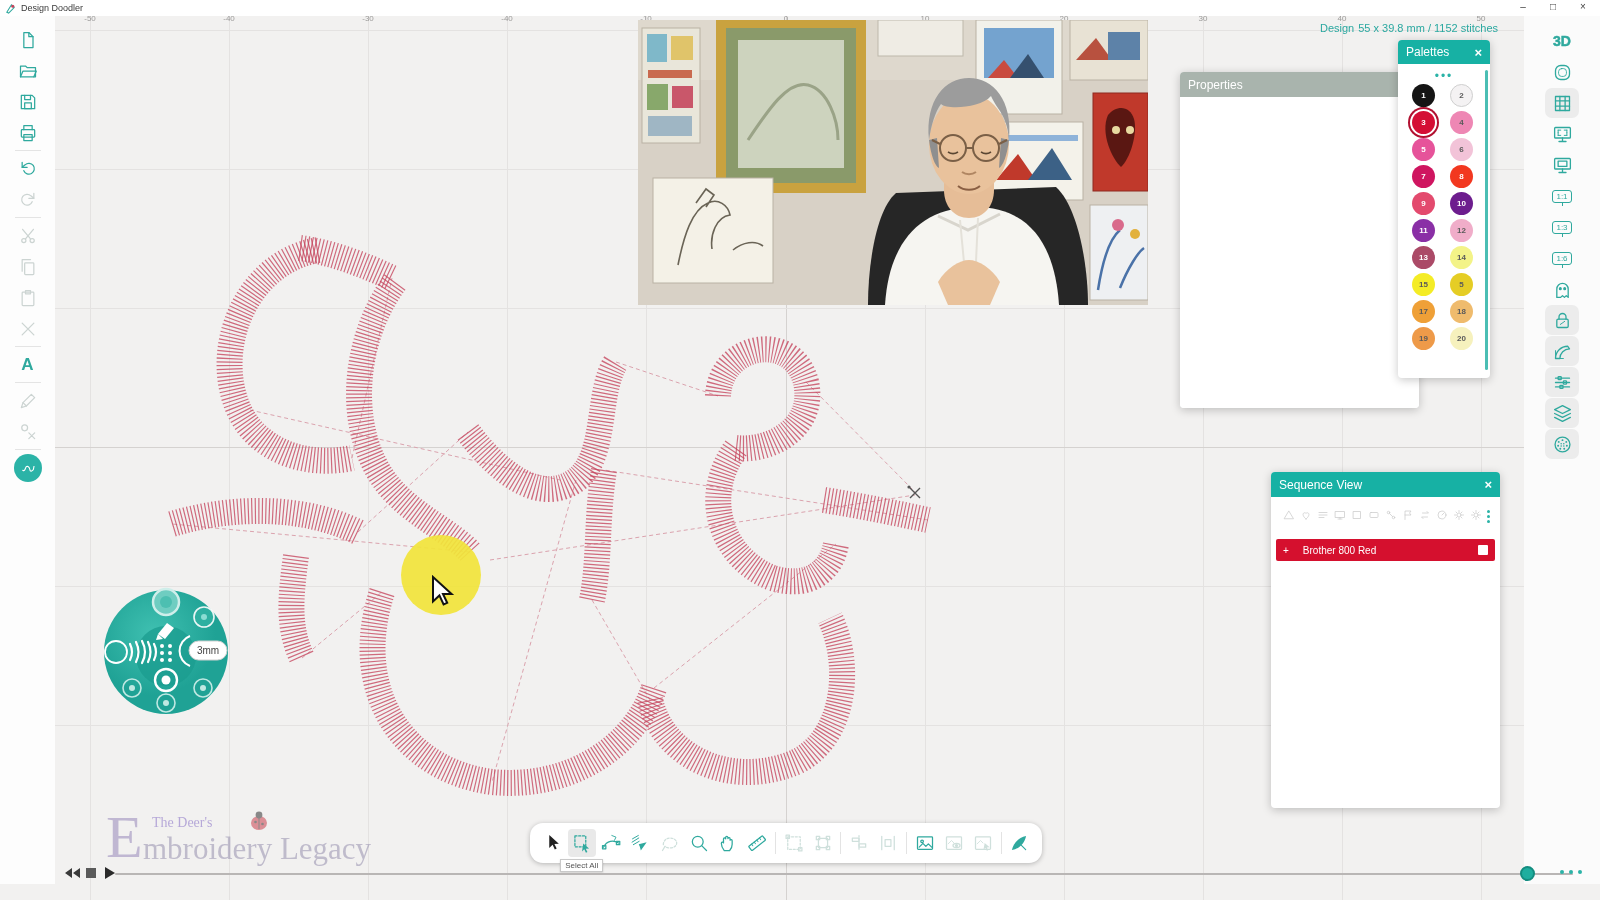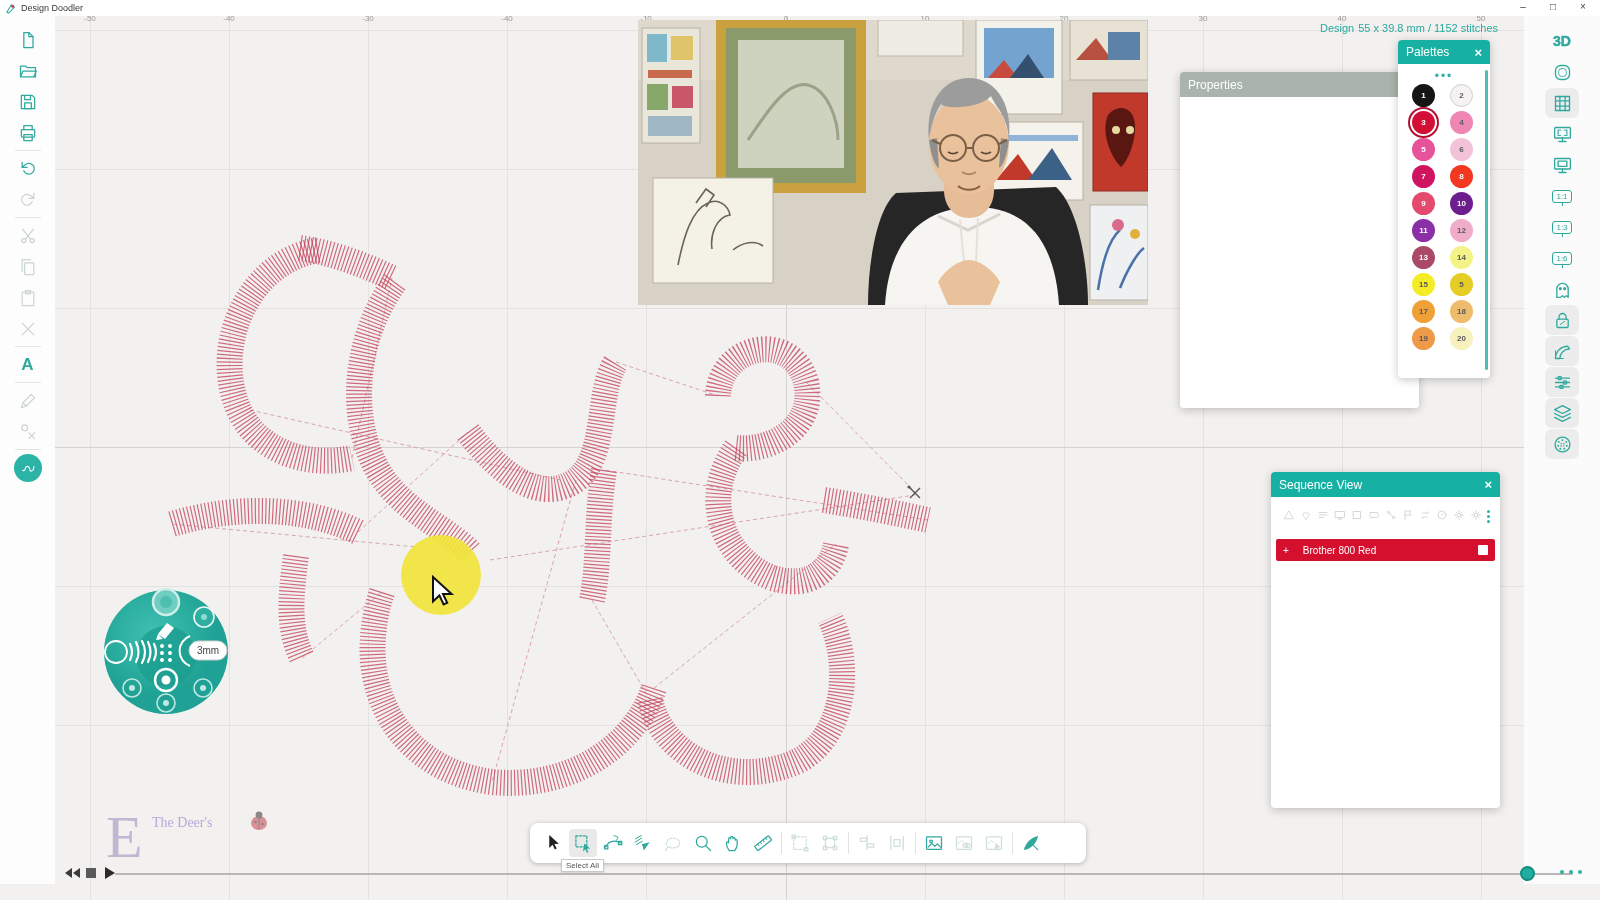--- a/index.html
+++ b/index.html
@@ -81,21 +81,21 @@
   .lt-A { font-size:17px; font-weight:bold; }
 
   .right-toolbar { position:absolute; right:0; top:16px; width:76px; height:868px; background:#fbfbfb; z-index:15;
     display:flex; flex-direction:column; align-items:center; padding-top:10px; }
   .rt-item { width:34px; height:30px; display:flex; align-items:center; justify-content:center; color:#2fa99e; margin-bottom:1px; }
   .rt-item.active { background:#ececec; border-radius:7px; }
   .rt-3d { font-size:14px; font-weight:bold; color:#2fa99e; letter-spacing:0; -webkit-text-stroke:.5px #2fa99e; }
   .rt-chip { font-size:8px; border:1.3px solid currentColor; border-radius:3px; padding:1px 3px; position:relative; }
   .rt-chip:after { content:""; position:absolute; left:50%; bottom:-4px; width:1.3px; height:4px; background:currentColor; }
 
-  .bottom-toolbar { position:absolute; left:530px; top:823px; width:556px; height:40px; background:#fff; border-radius:8px;
+  .bottom-toolbar { position:absolute; left:530px; top:823px; width:512px; height:40px; background:#fff; border-radius:13px;
     box-shadow:0 1px 5px rgba(0,0,0,.25); z-index:25; display:flex; align-items:center; padding:0 8px; }
   .bt-item { width:28px; height:28px; display:flex; align-items:center; justify-content:center; color:#2fa99e; position:relative; margin:0 1px; }
   .bt-item.first { color:#222; }
   .bt-item.disabled { color:#cfe0dc; }
   .bt-item.active { background:#e9e9e9; border-radius:4px; }
   .bt-sep { width:1px; height:22px; background:#e3e3e3; margin:0 3px; }
   .bt-tooltip { position:absolute; left:-8px; top:30px; background:#fff; border:1px solid #c9c9c9; font-size:8px; color:#555;
     padding:1px 4px; white-space:nowrap; box-shadow:0 1px 2px rgba(0,0,0,.15); }
 
   
@@ -248,20 +248,21 @@
       <path d="M90 50a16 16 0 0 0 0 30" fill="none" stroke="#ffffff" stroke-width="2"></path>
       <g>
         <rect x="89" y="55" width="38" height="19" rx="9.5" fill="#ffffff" stroke="#cfcfcf"></rect>
         <text id="size-label" x="108" y="68" text-anchor="middle" font-size="10" fill="#444" font-family="Liberation Sans, sans-serif">3mm</text>
       </g>
     </svg>
 
     <div class="watermark">
       <span class="wm-big-e">E</span>
       <span class="wm-small">The Deer's</span>
+      <span class="wm-rest">mbroidery Legacy</span>
       <svg class="wm-bug" width="22" height="20" viewBox="0 0 22 20">
         <ellipse cx="11" cy="12" rx="8" ry="7" fill="#c5303e"></ellipse>
         <circle cx="11" cy="4" r="3.4" fill="#222"></circle>
         <path d="M11 6v12" stroke="#222" stroke-width="1"></path>
         <circle cx="7.5" cy="11" r="1.3" fill="#222"></circle>
           <circle cx="14.5" cy="13" r="1.3" fill="#222"></circle>
       </svg>
     </div>
   </div>
 

